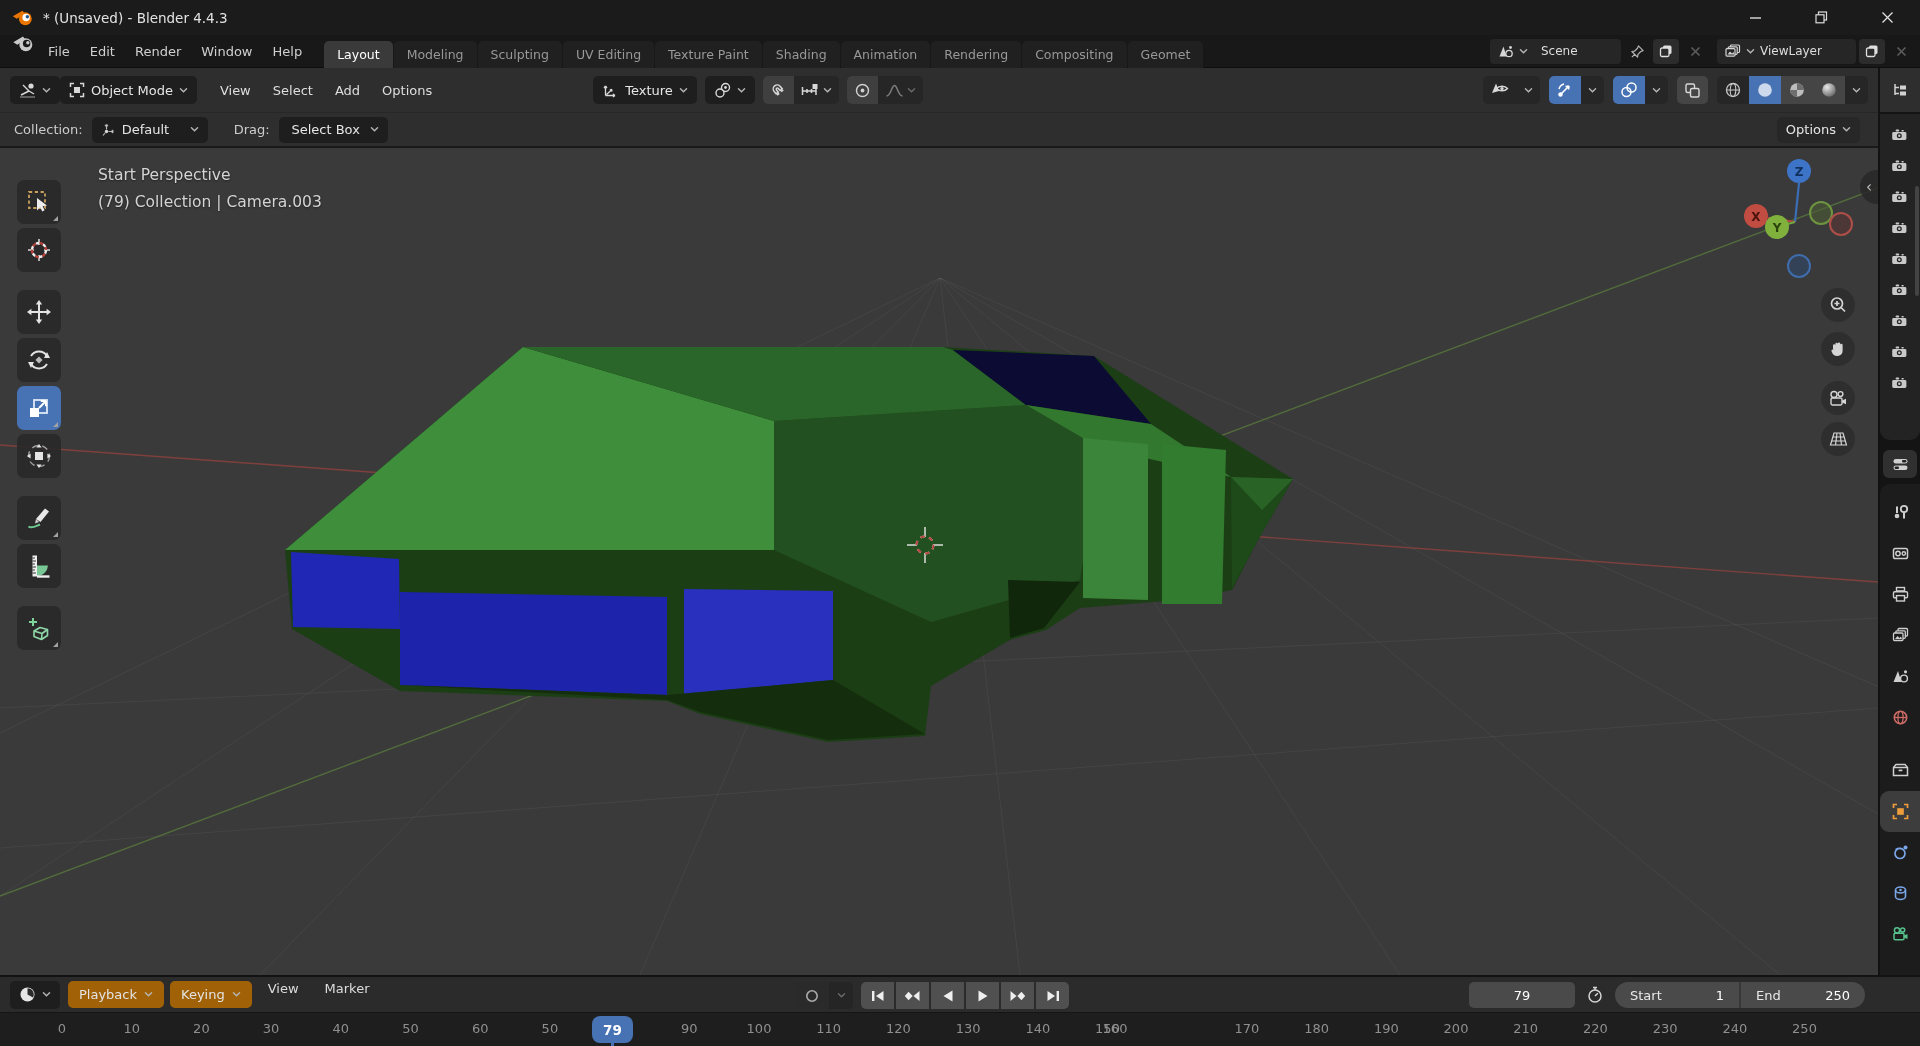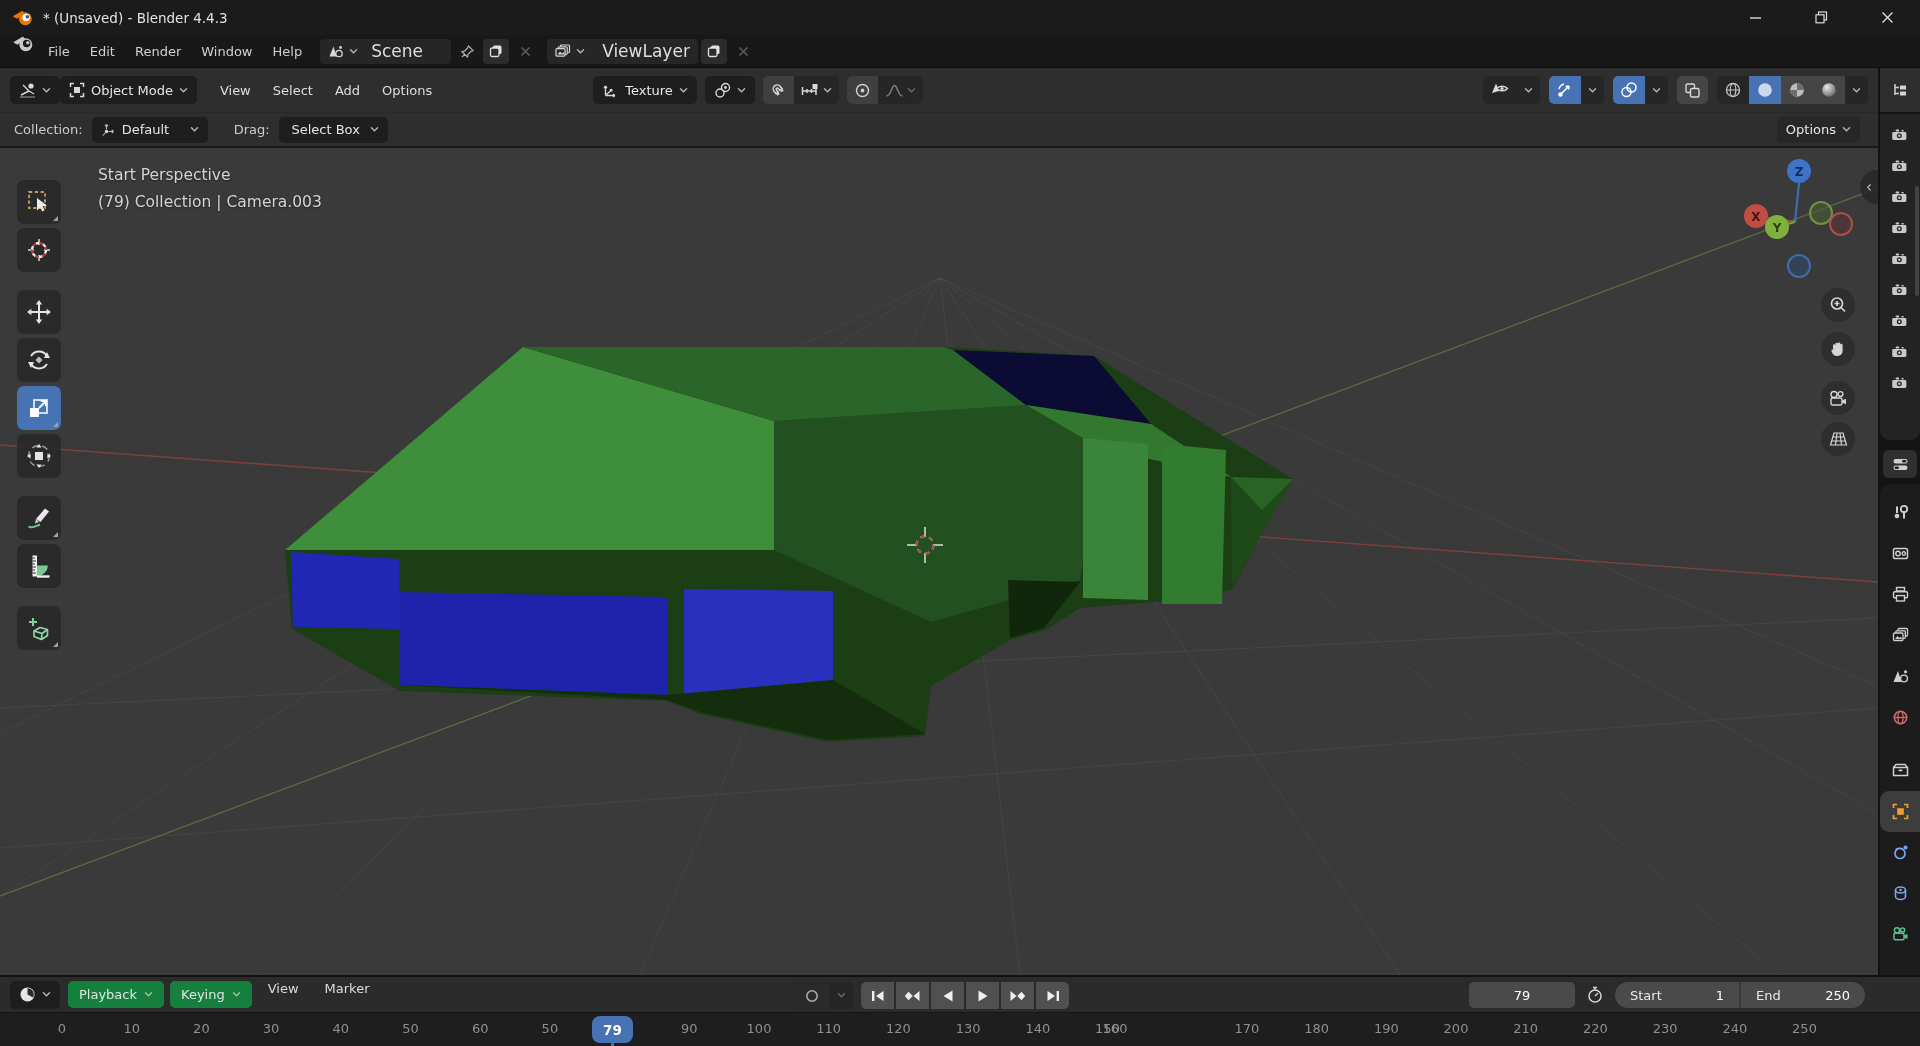--- a/index.html
+++ b/index.html
@@ -18,21 +18,21 @@
 
 #topbar{position:absolute;left:0;top:35px;width:1920px;height:33px;background:#181818;
  display:flex;border-bottom:1px solid #0e0e0e}
 #topbar .logo{margin:0 4px 0 12px}
 .menu-item{padding:0 10px;height:33px;display:flex;align-items:center;font-size:13px;color:#cfcfcf}
 #workspaces{display:flex;align-items:flex-end;height:33px;margin-left:12px;flex:1;overflow:hidden}
 .ws-tab{padding:6px 13px 6px;font-size:12.5px;color:#989898;background:#202020;
  border-radius:5px 5px 0 0;margin-right:1px;white-space:nowrap}
 .ws-tab.active{background:#3a3a3a;color:#fff}
 #topbar-right{display:flex;align-items:center;gap:3px;margin:0 6px 0 8px}
-.tb-widget{display:flex;align-items:center;background:#262626;border-radius:4px;height:25px;padding:0 8px;gap:5px;font-size:17px;color:#dedede}
+.tb-widget{display:flex;align-items:center;background:#262626;border-radius:4px;height:25px;padding:0 8px;gap:5px;font-size:12px;color:#dedede}
 .tb-btn{width:26px;height:25px;background:#2c2c2c;border-radius:4px;display:flex;align-items:center;justify-content:center}
 .tb-btn.flat{background:transparent}
 
 #vp-header{position:absolute;left:0;top:68px;width:1878px;height:44px;background:#2e2e2e;
  display:flex;align-items:center;padding:0 10px;font-size:13px}
 .hdr-btn{height:28px;display:flex;align-items:center;gap:6px;background:#1e1e1e;border-radius:5px;padding:0 9px;color:#e6e6e6}
 .hdr-menu{padding:0 11px;height:28px;display:flex;align-items:center;color:#dedede}
 #vp-menus{display:flex;margin-left:12px}
 #center-tools{margin-left:150px;gap:8px}
 #right-tools{margin-left:auto;gap:9px}
@@ -66,21 +66,21 @@
 #outliner-scroll{position:absolute;right:1px;top:118px;width:4px;height:110px;background:#555;border-radius:2px;opacity:.65}
 #props-header{position:absolute;left:3px;top:382px;width:34px;height:28px;background:#303030;border-radius:6px;display:flex;align-items:center;justify-content:center}
 #props-body{position:absolute;left:0;top:416px;width:40px;height:491px;background:#1c1c1c;border-radius:10px 0 0 0;display:flex;flex-direction:column;align-items:center;padding-top:8px}
 .prop-tab{width:40px;height:41px;display:flex;align-items:center;justify-content:center}
 .prop-tab.active{background:#3d3d3d;border-radius:9px 0 0 9px}
 .prop-gap{height:12px}
 
 #tl-header{position:absolute;left:0;top:975px;width:1920px;height:37px;background:#2b2b2b;
  border-top:2px solid #121212;display:flex;align-items:center;padding:0 10px;font-size:13px}
 #tl-menus{display:flex;gap:6px;margin-left:8px}
-.tl-drop{height:27px;display:flex;align-items:center;gap:7px;background:#15803d;border-radius:5px;padding:0 11px;color:#e3e3e3}
+.tl-drop{height:27px;display:flex;align-items:center;gap:7px;background:#a16207;border-radius:5px;padding:0 11px;color:#e3e3e3}
 .tl-plain{padding:0 10px;color:#dcdcdc}
 #tl-center{position:absolute;left:795px;top:5px;display:flex;align-items:center;gap:8px}
 #autokey{display:flex;height:27px;border-radius:5px;overflow:hidden}
 #autokey>div{display:flex;align-items:center;justify-content:center}
 #transport{display:flex;gap:2px}
 .t-btn{width:33px;height:27px;background:#505050;display:flex;align-items:center;justify-content:center}
 .t-btn:first-child{border-radius:5px 0 0 5px}.t-btn:last-child{border-radius:0 5px 5px 0}
 #tl-right{position:absolute;right:55px;top:5px;display:flex;align-items:center;gap:5px}
 .fld{background:#4a4a4a;border-radius:5px;height:26px;display:flex;align-items:center;color:#fff;font-size:13px}
 #frame-fld{width:106px;justify-content:center}
@@ -143,20 +143,32 @@
         <circle cx="19" cy="9.6" r="2.1" fill="#c9c9c9"></circle>
       </svg>
   </span>
   <div id="topbar-menus" class="flex">
       <div class="menu-item">File</div>
       <div class="menu-item">Edit</div>
       <div class="menu-item">Render</div>
       <div class="menu-item">Window</div>
       <div class="menu-item">Help</div>
     </div>
+  <div id="workspaces">
+      <div class="ws-tab active">Layout</div>
+      <div class="ws-tab">Modeling</div>
+      <div class="ws-tab">Sculpting</div>
+      <div class="ws-tab">UV Editing</div>
+      <div class="ws-tab">Texture Paint</div>
+      <div class="ws-tab">Shading</div>
+      <div class="ws-tab">Animation</div>
+      <div class="ws-tab">Rendering</div>
+      <div class="ws-tab">Compositing</div>
+      <div class="ws-tab">Geomet</div>
+    </div>
   <div id="topbar-right">
     <div class="tb-widget">
       <span>
           <svg width="16" height="14" viewBox="0 0 16 14">
             <path d="M1.5 12.5 L5.5 2.5 L8.5 12.5 Z" fill="#d6d6d6"></path>
             <circle cx="11" cy="9.5" r="3.2" fill="none" stroke="#d6d6d6" stroke-width="1.3"></circle>
             <circle cx="12.5" cy="3.5" r="1.4" fill="#d6d6d6"></circle>
           </svg>
         </span>
       <svg class="chev" width="9" height="7" viewBox="0 0 10 8">
@@ -191,21 +203,21 @@
           <svg width="16" height="14" viewBox="0 0 16 14">
             <rect x="5.5" y="1" width="9" height="7.5" rx="1" fill="none" stroke="#d6d6d6" stroke-width="1.2"></rect>
             <rect x="3.2" y="2.8" width="9" height="7.5" rx="1" fill="#262626" stroke="#d6d6d6" stroke-width="1.2"></rect>
             <rect x="1" y="4.6" width="9" height="7.5" rx="1" fill="#262626" stroke="#d6d6d6" stroke-width="1.2"></rect>
             <path d="M2.5 10.5 L5 7.5 L7 9.5 L8.5 8 L9.5 10.5 Z" fill="#d6d6d6"></path>
           </svg>
         </span>
       <svg class="chev" width="9" height="7" viewBox="0 0 10 8">
           <path d="M1.5 2l3.5 3.5L8.5 2"></path>
         </svg>
-      <span style="margin-left:12px;min-width:88px">ViewLayer</span>
+      <span style="margin-left:0;min-width:88px">ViewLayer</span>
     </div>
     <div class="tb-btn">
       <span>
           <svg width="14" height="14" viewBox="0 0 14 14">
             <rect x="4" y="1.5" width="8.5" height="8.5" rx="1.5" fill="#e0e0e0"></rect>
             <rect x="1.5" y="4" width="8.5" height="8.5" rx="1.5" fill="#2c2c2c" stroke="#e0e0e0" stroke-width="1.3"></rect>
           </svg>
         </span>
     </div>
     <div class="tb-btn flat dim">

